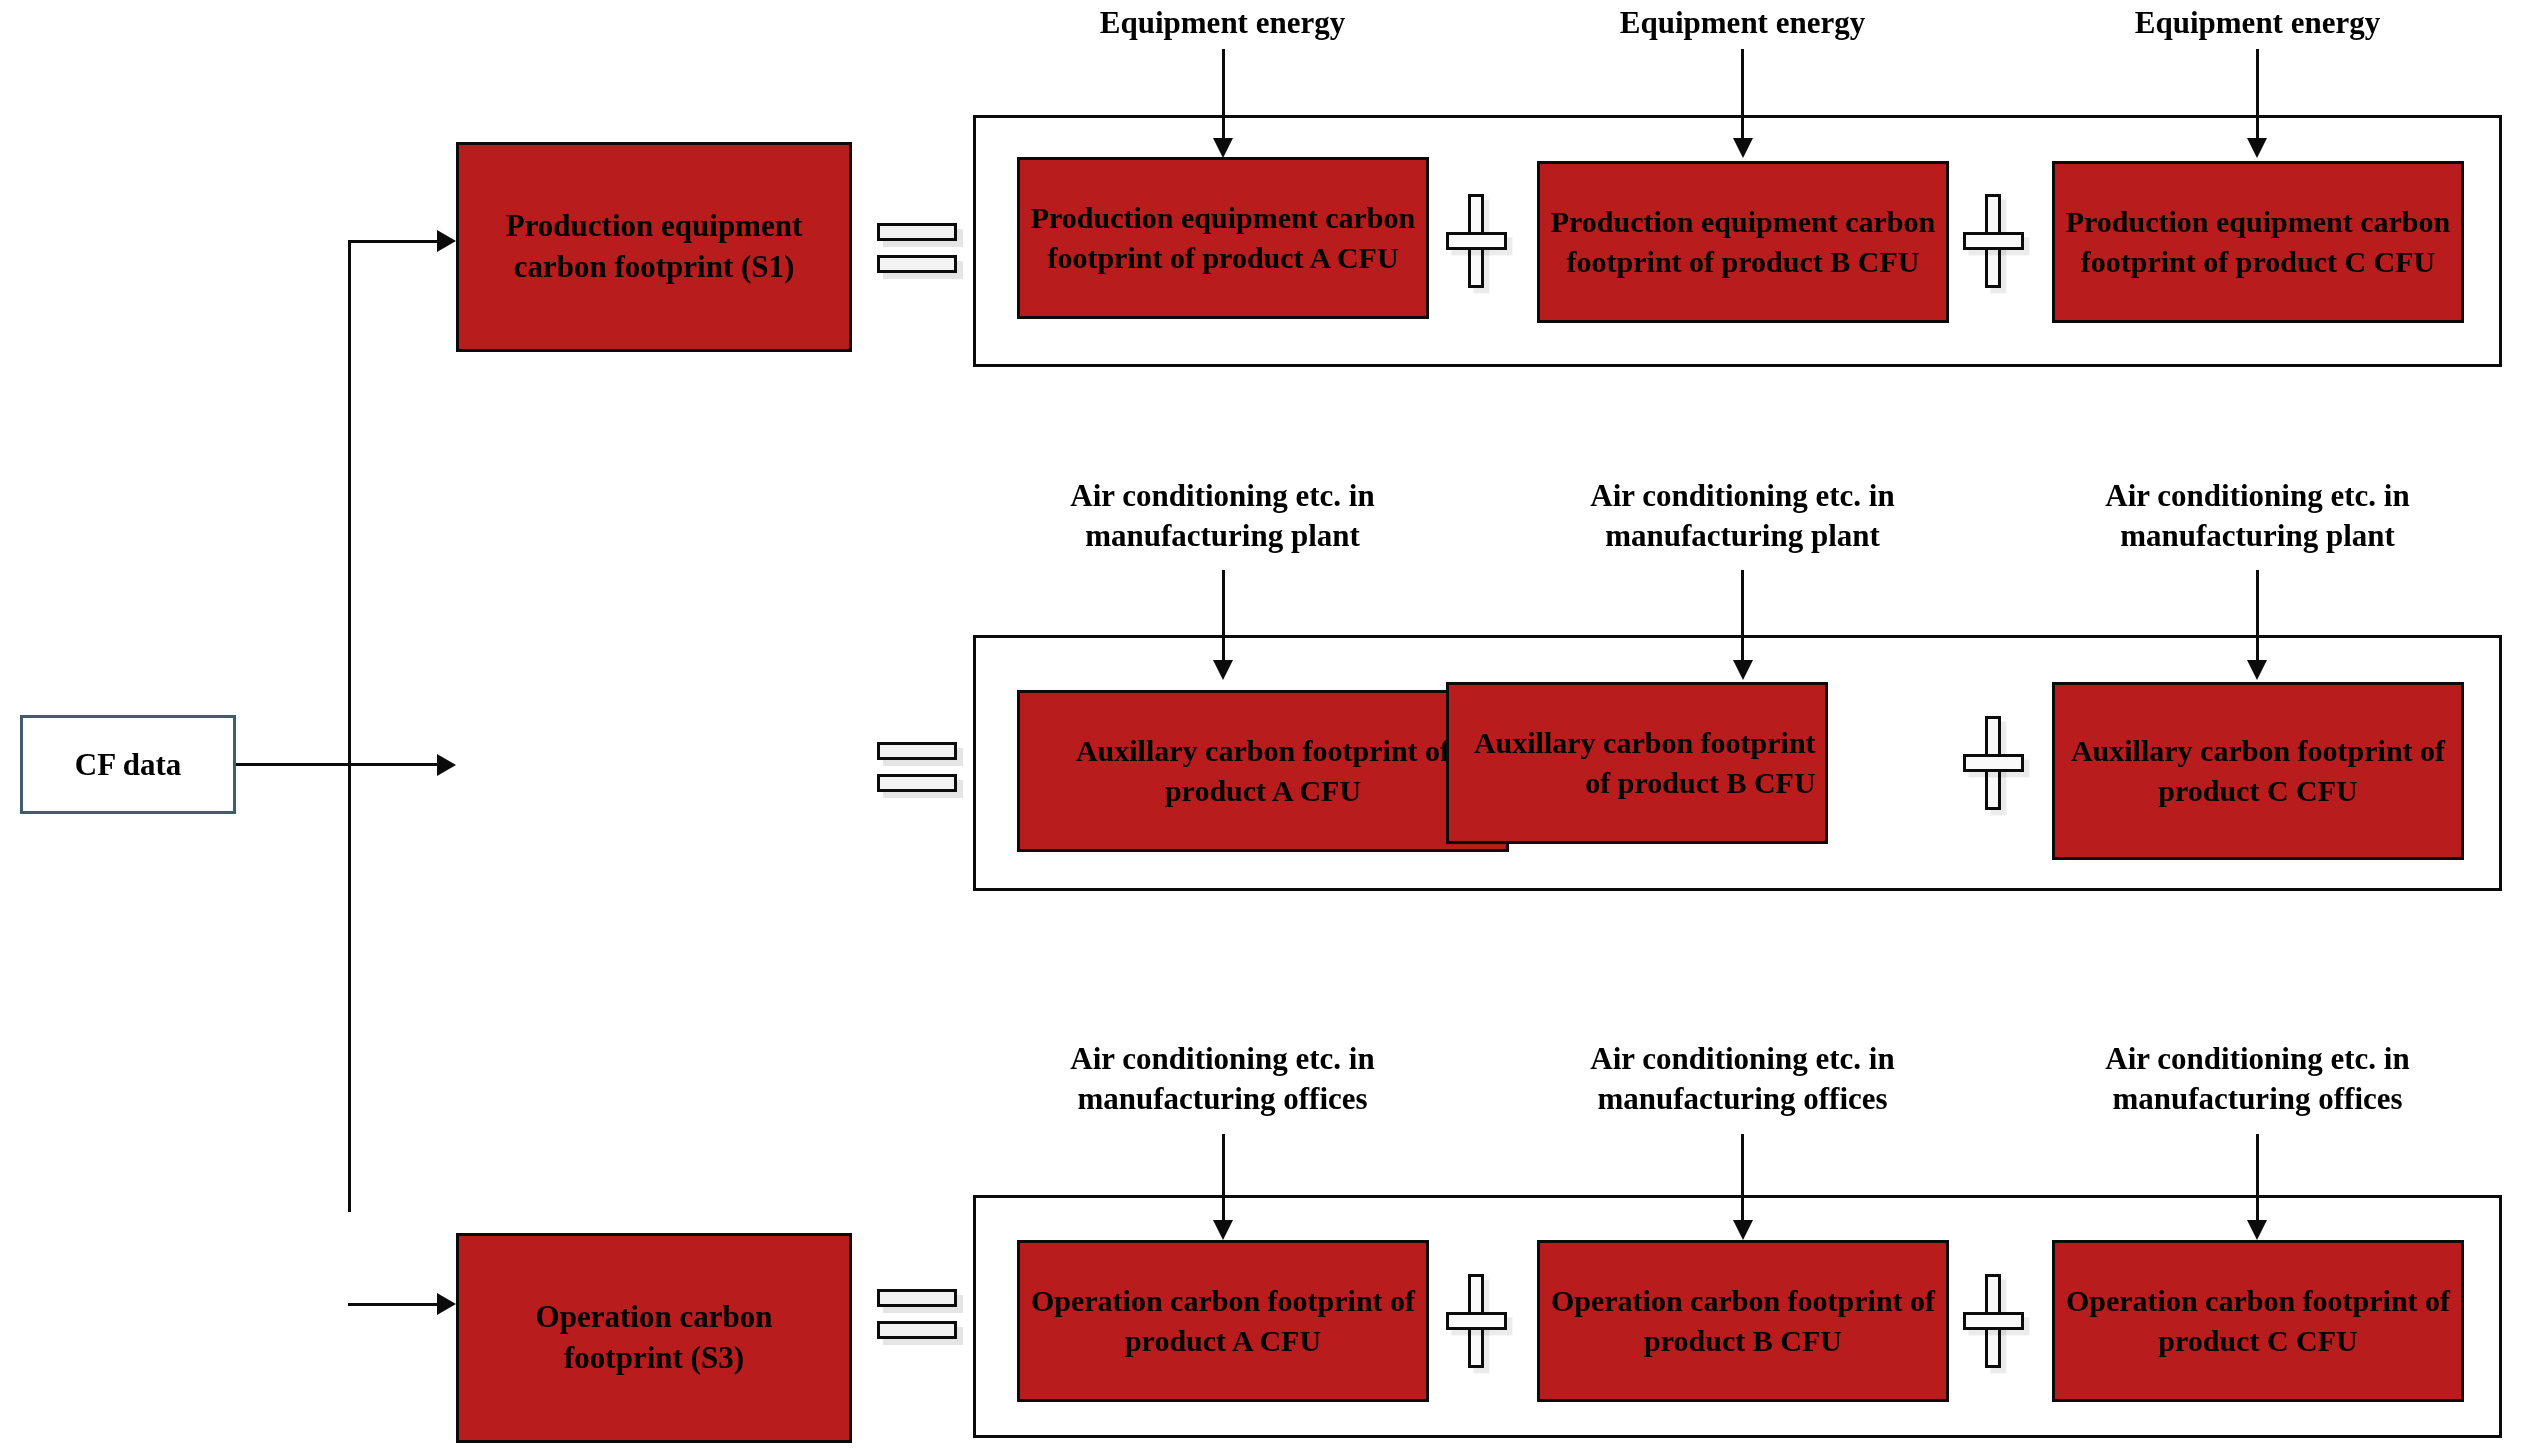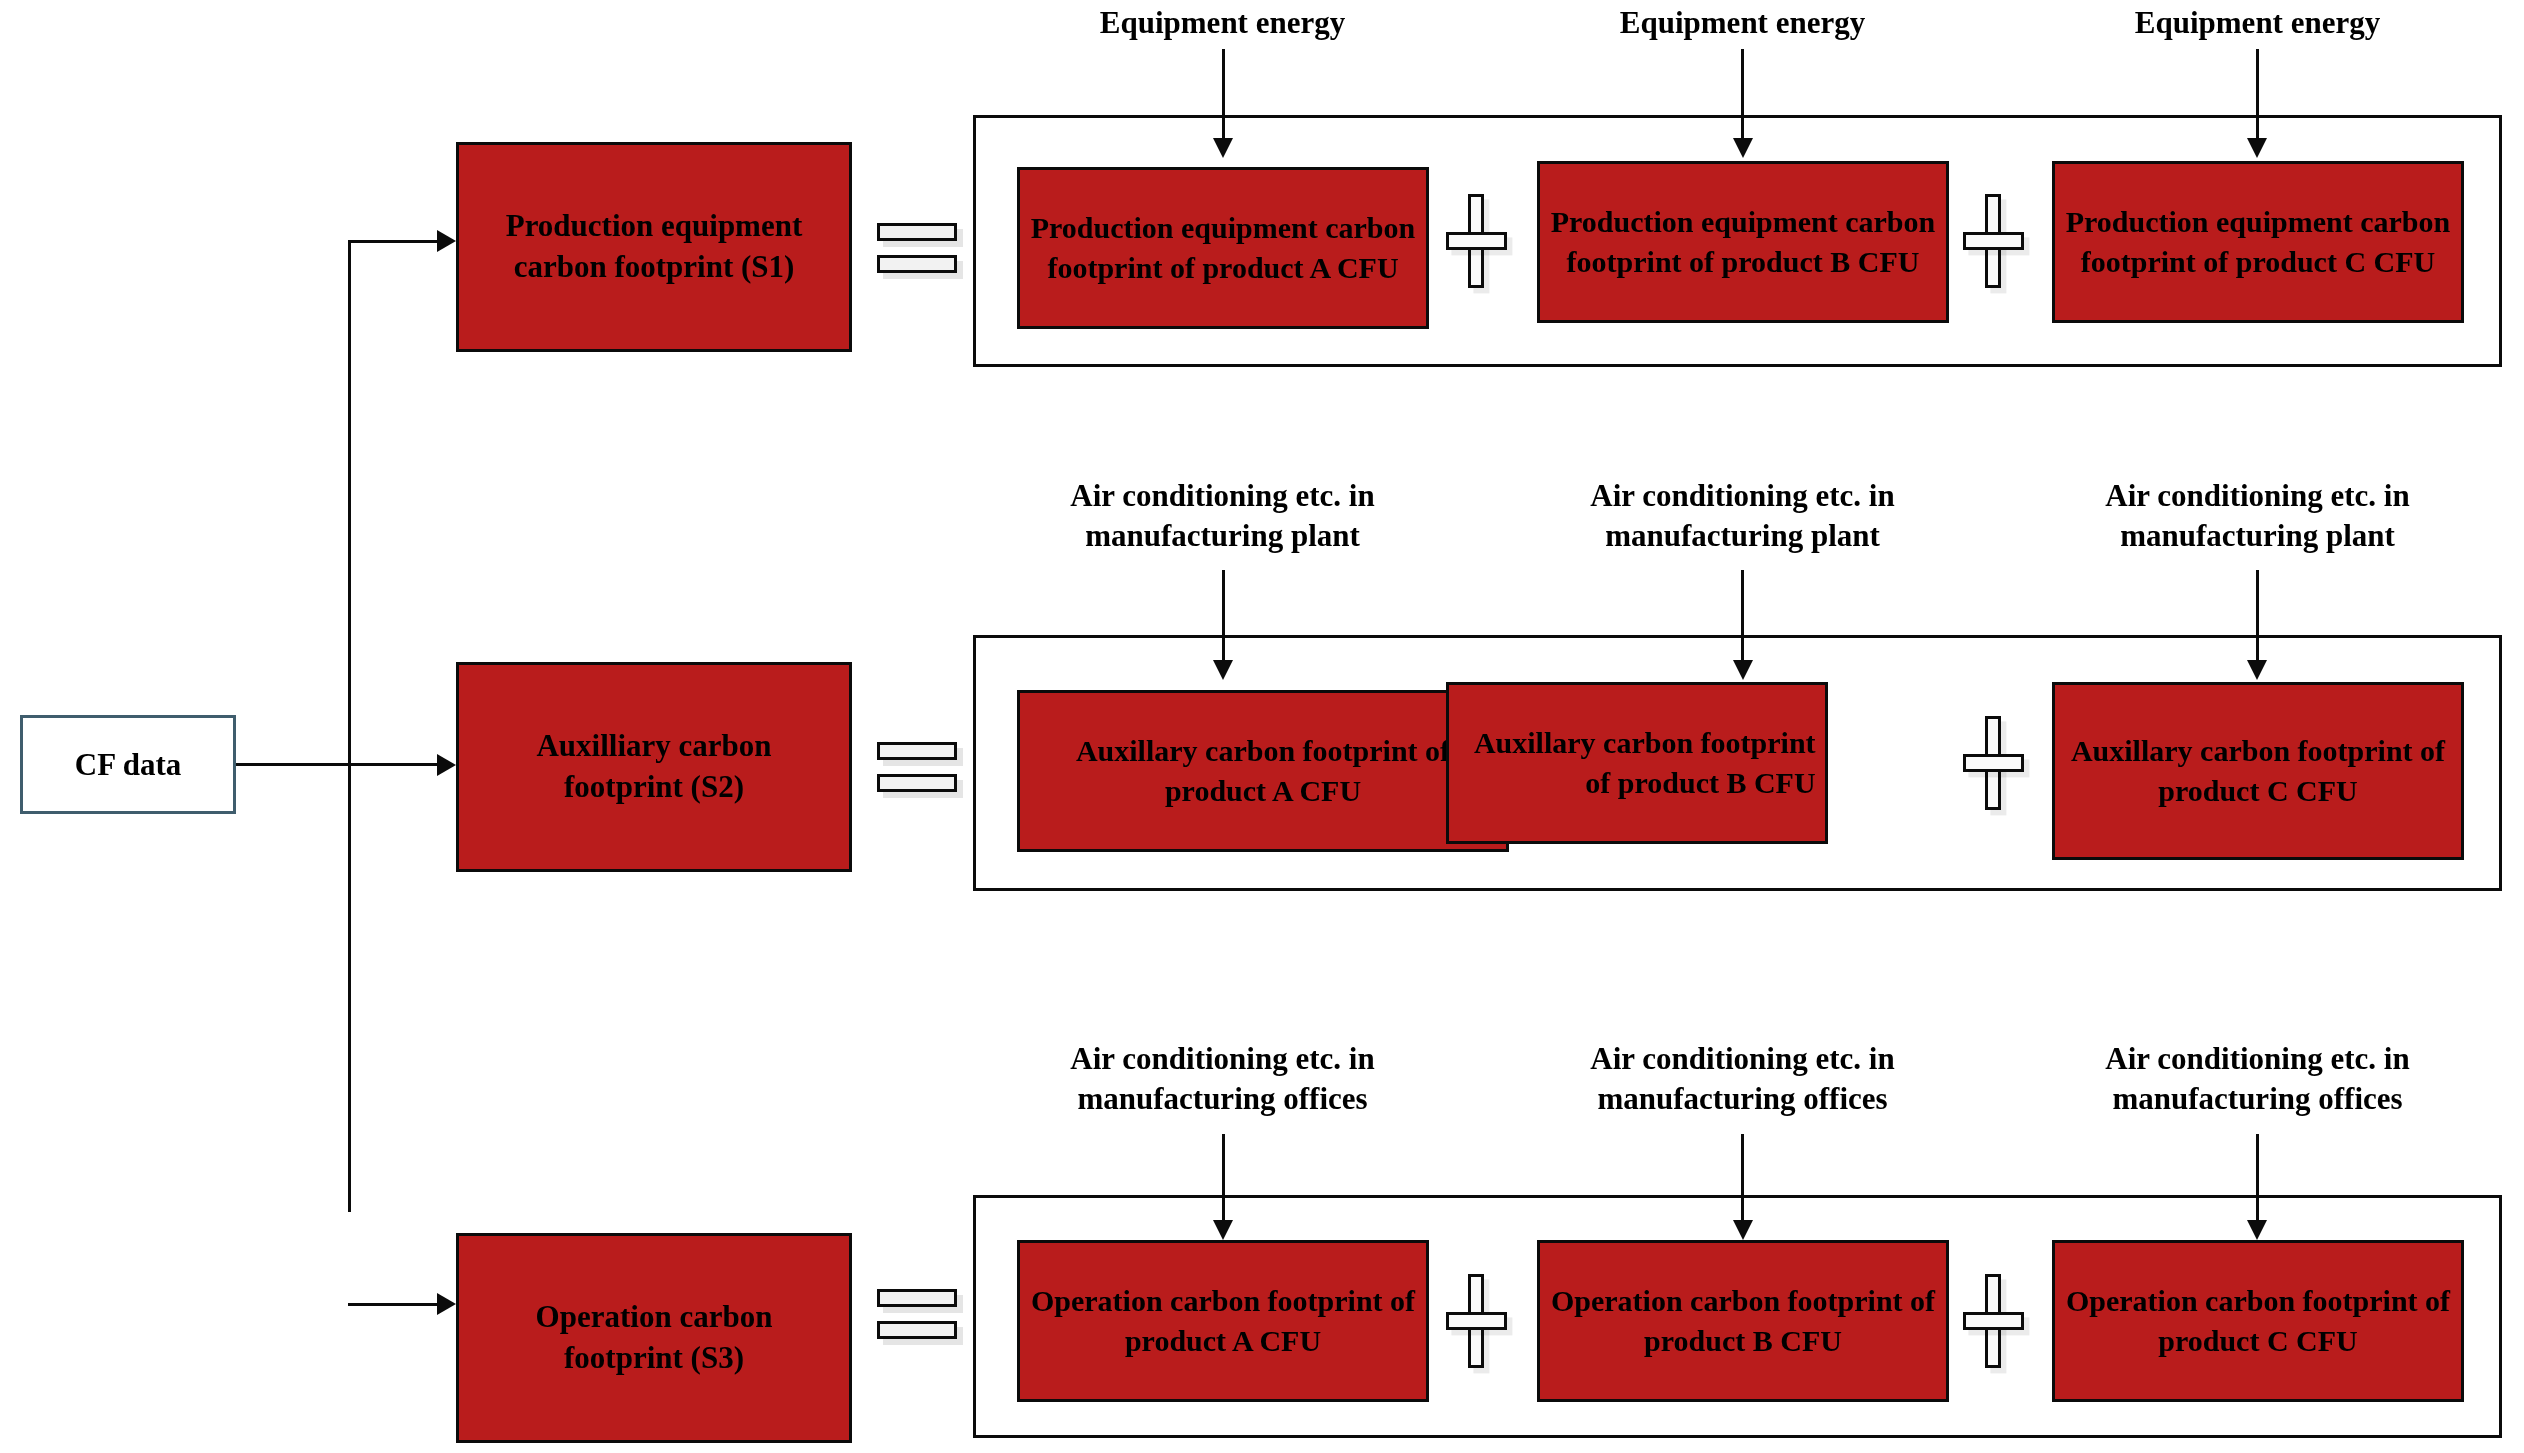--- a/index.html
+++ b/index.html
@@ -115,41 +115,38 @@
   </div>
   <div class="thin-v" style="left:1741px;top:49px;height:94px;"></div>
   <div class="arrow-down" style="left:1733px;top:138px;"></div>
 
   <div class="caption" style="left:2055px;top:3.4px;width:405px;">
     <span>Equipment energy</span>
   </div>
   <div class="thin-v" style="left:2256px;top:49px;height:94px;"></div>
   <div class="arrow-down" style="left:2247px;top:138px;"></div>
 
-  <div class="box inner-box" style="left:1017px;top:167px;width:412px;height:162px;">
+  <div class="box inner-box" style="left:1017px;top:157px;width:412px;height:162px;">
     <span>Production equipment carbon footprint of product A CFU</span>
   </div>
   <div class="plus-sign" style="left:1446px;top:194px;">
     <div class="pv"></div>
     <div class="ph"></div>
   </div>
   <div class="box inner-box" style="left:1537px;top:161px;width:412px;height:162px;">
     <span>Production equipment carbon footprint of product B CFU</span>
   </div>
   <div class="plus-sign" style="left:1963px;top:194px;">
     <div class="pv"></div>
     <div class="ph"></div>
   </div>
   <div class="box inner-box" style="left:2052px;top:161px;width:412px;height:162px;">
     <span>Production equipment carbon footprint of product C CFU</span>
   </div>
 
-  <div class="box stage-box" style="left:456px;top:662px;width:396px;height:210px;">
-    <span>Auxilliary carbon footprint (S2)</span>
-  </div>
 
   <div class="eq-sign" style="left:877px;top:742px;width:80px;height:50px;">
     <div class="bar b1"></div>
     <div class="bar b2"></div>
   </div>
 
   <div class="container" style="left:973px;top:635px;width:1529px;height:256px;"></div>
 
   <div class="caption" style="left:1020px;top:476px;width:405px;">
     <span>Air conditioning etc. in manufacturing plant</span>

